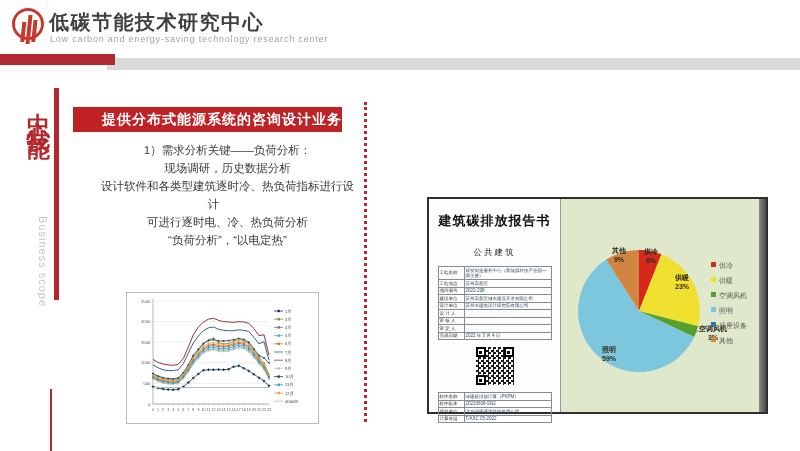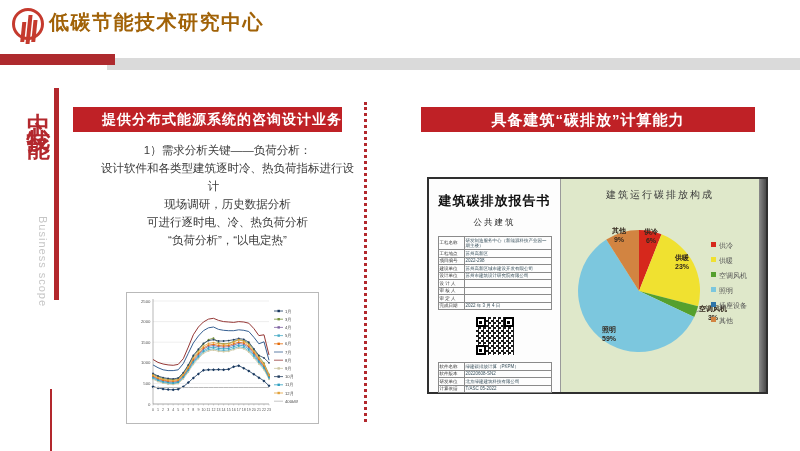--- a/index.html
+++ b/index.html
@@ -2,21 +2,21 @@
 <html><head>
 <meta charset="utf-8">
 <style>
   * { margin:0; padding:0; box-sizing:border-box; }
   body { background:#fff; font-family:"Liberation Sans","DejaVu Sans",sans-serif; }
   .slide { position:relative; width:800px; height:451px; background:#fff; overflow:hidden; }
 
   
   .logo { position:absolute; left:10px; top:6px; width:38px; height:42px; }
   .brand-title { position:absolute; left:49px; top:9px; font-size:20px; font-weight:bold;
-                 color:#a16207; letter-spacing:1.5px; }
+                 color:#404040; letter-spacing:1.5px; }
   .brand-sub { position:absolute; left:50px; top:34px; font-size:9px; color:#a3a3a3; letter-spacing:0.8px; }
   .hdr-gray { position:absolute; left:107px; top:58px; width:693px; height:12px; background:#dadada; }
   .hdr-red  { position:absolute; left:0; top:54px; width:115px; height:11px; background:#ae2a2e; z-index:2; }
 
   
   .v-title { position:absolute; left:24px; top:94px; writing-mode:vertical-rl; font-size:23px;
              font-weight:600; color:#b3282d; letter-spacing:8px; }
   .v-rule  { position:absolute; left:54px; top:88px; width:5px; height:212px; background:#b3282d; }
   .v-sub   { position:absolute; left:37px; top:216px; writing-mode:vertical-rl; font-size:11px;
              color:#c6c6c6; letter-spacing:1px; }
@@ -33,31 +33,31 @@
   
   .lp-body { position:absolute; left:73px; top:141px; width:281px;text-align:center; }
   .lp-line { font-size:11.5px; line-height:18px; color:#3b3b3b; text-indent:28px; }
   .lc-chart { position:absolute; left:126px; top:292px; width:193px; height:132px;
               background:#fff; border:1px solid #b9b9b9; }
   .lc-chart svg { display:block; }
 
   
   .rp-para { position:absolute; left:440px; top:147px; width:305px; font-size:10.5px;
              line-height:20px; color:#3b3b3b; text-indent:2em; }
-  .book { position:absolute; left:427px; top:177px; width:341px; height:217px;
+  .book { position:absolute; left:427px; top:197px; width:341px; height:217px;
           border:2px solid #2f2f2f; background:#fff; }
   .page-left { position:absolute; left:0; top:0; width:131px; height:100%; background:#fdfdfd; }
   .page-right { position:absolute; left:131px; top:0; bottom:0; width:199px; background:#dfe8ca;
                 border-left:1px solid #9a9a9a; }
   .book-edge { position:absolute; right:0; top:0; width:7px; height:100%;
                background:linear-gradient(90deg,#8a8a8a,#4a4a4a); }
 
   .rep-title { margin-top:13px; text-align:center; font-size:13px; font-weight:bold;
                letter-spacing:1px; color:#101010; }
-  .rep-sub { margin-top:7px; text-align:center; font-size:8.5px; color:#222; letter-spacing:2px; }
+  .rep-sub { margin-top:17px; text-align:center; font-size:8.5px; color:#222; letter-spacing:2px; }
   .rep-tbl { margin:7px auto 0 auto; width:114px; border-collapse:collapse; }
   .rep-tbl td { border:0.5px solid #8a8a8a; font-size:4.5px; line-height:5.5px; color:#38505c;
                 padding:0.5px 1px; height:6px; }
   .rep-tbl td.lbl { width:26px; color:#333; white-space:nowrap; }
   .qr { position:relative; width:38px; height:38px; margin:7px auto 0 auto;
         background:repeating-conic-gradient(#1a1a1a 0 25%, #fff 0 50%) 0 0/5px 5px; }
   .qr .finder { position:absolute; width:10px; height:10px; background:#fff; border:2px solid #000; }
   .qr .finder::after { content:""; position:absolute; left:1.5px; top:1.5px; width:3px; height:3px; background:#000; }
   .qr .f1 { left:0; top:0; } .qr .f2 { right:0; top:0; } .qr .f3 { left:0; bottom:0; }
 
@@ -82,34 +82,35 @@
 
   <svg class="logo" viewBox="0 0 38 42">
     <circle cx="18" cy="18" r="14.5" fill="none" stroke="#c53a2e" stroke-width="3"></circle>
     <g fill="#c53a2e" transform="skewX(-6) translate(3,0)">
       <rect x="11" y="16" width="4" height="20"></rect>
       <rect x="16.5" y="9" width="4" height="29"></rect>
       <rect x="22" y="14" width="4" height="22"></rect>
     </g>
   </svg>
   <div class="brand-title">低碳节能技术研究中心</div>
+  <div class="brand-sub">Low carbon and energy-saving technology research center</div>
   <div class="hdr-gray"></div>
   <div class="hdr-red"></div>
 
   <div class="v-title">中心技能</div>
   <div class="v-rule"></div>
   <div class="v-sub">Business scope</div>
   <div class="accent-bottom"></div>
   <div class="dotted-sep"></div>
 
   <div class="sec-head lp-head">提供分布式能源系统的咨询设计业务</div>
   <div class="lp-body">
       <div class="lp-line">1）需求分析关键——负荷分析：</div>
+      <div class="lp-line">现场调研，历史数据分析</div>
       <div class="lp-line">设计软件和各类型建筑逐时冷、热负荷指标进行设计</div>
-      <div class="lp-line">现场调研，历史数据分析</div>
       <div class="lp-line">可进行逐时电、冷、热负荷分析</div>
       <div class="lp-line">“负荷分析”，“以电定热”</div>
     </div>
   <div class="lc-chart">
     <svg id="loadChart" width="191" height="130" viewBox="0 0 191 130">
         <line x1="26" y1="111" x2="142" y2="111" stroke="#ddd" stroke-width="0.5"></line>
         <text x="23.5" y="112.6" font-size="4.3" text-anchor="end" fill="#555">0</text>
         <line x1="26" y1="90.4" x2="142" y2="90.4" stroke="#ddd" stroke-width="0.5"></line>
         <text x="23.5" y="92" font-size="4.3" text-anchor="end" fill="#555">500</text>
         <line x1="26" y1="69.8" x2="142" y2="69.8" stroke="#ddd" stroke-width="0.5"></line>
@@ -427,21 +428,20 @@
         <rect x="150.5" y="90.6" width="2.4" height="2.4" fill="#2f9fc0"></rect>
         <text x="158" y="93.39999999999999" font-size="4.2" fill="#444">11月</text>
         <line x1="147" y1="100" x2="156" y2="100" stroke="#e2a23c" stroke-width="0.8"></line>
         <rect x="150.5" y="98.8" width="2.4" height="2.4" fill="#e2a23c"></rect>
         <text x="158" y="101.6" font-size="4.2" fill="#444">12月</text>
         <line x1="147" y1="108.19999999999999" x2="156" y2="108.19999999999999" stroke="#b8b8b8" stroke-width="0.8"></line>
         <text x="158" y="109.79999999999998" font-size="4.2" fill="#444">400kW</text>
       </svg>
   </div>
 
-  <div class="sec-head rp-head">具备建筑“碳排放”计算能力</div>
 
   <div class="book">
     <div class="page-left">
       <div class="rep-title">建筑碳排放报告书</div>
       <div class="rep-sub">公共建筑</div>
       <table class="rep-tbl">
         <tbody>
             <tr>
             <td class="lbl">工程名称</td>
             <td>研发制造服务中心（新能源科技产业园一期主楼）</td>
@@ -509,21 +509,20 @@
 
     <div class="page-right">
       <svg class="pie-svg" id="pieChart" width="199" height="213" viewBox="0 0 199 213">
           <path d="M78 112 L78.0 51.0 A61 61 0 0 1 100.5 55.3 Z" fill="#d6281c"></path>
           <path d="M78 112 L100.5 55.3 A61 61 0 0 1 137.1 127.2 Z" fill="#f0e130"></path>
           <path d="M78 112 L137.1 127.2 A61 61 0 0 1 133.2 138.0 Z" fill="#55a02e"></path>
           <path d="M78 112 L133.2 138.0 A61 61 0 1 1 45.3 60.5 Z" fill="#7cc7de"></path>
           <path d="M78 112 L45.3 60.5 A61 61 0 0 1 78.0 51.0 Z" fill="#d28441"></path>
           <line x1="135" y1="133" x2="146" y2="129" stroke="#777" stroke-width="0.6"></line>
         </svg>
-      <div class="pie-title">建筑运行碳排放构成</div>
       <div class="pie-label pl-gl">
         <div>供冷</div>
           <div>6%</div>
       </div>
       <div class="pie-label pl-gn">
         <div>供暖</div>
           <div>23%</div>
       </div>
       <div class="pie-label pl-ktfj">
         <div>空调风机</div>

